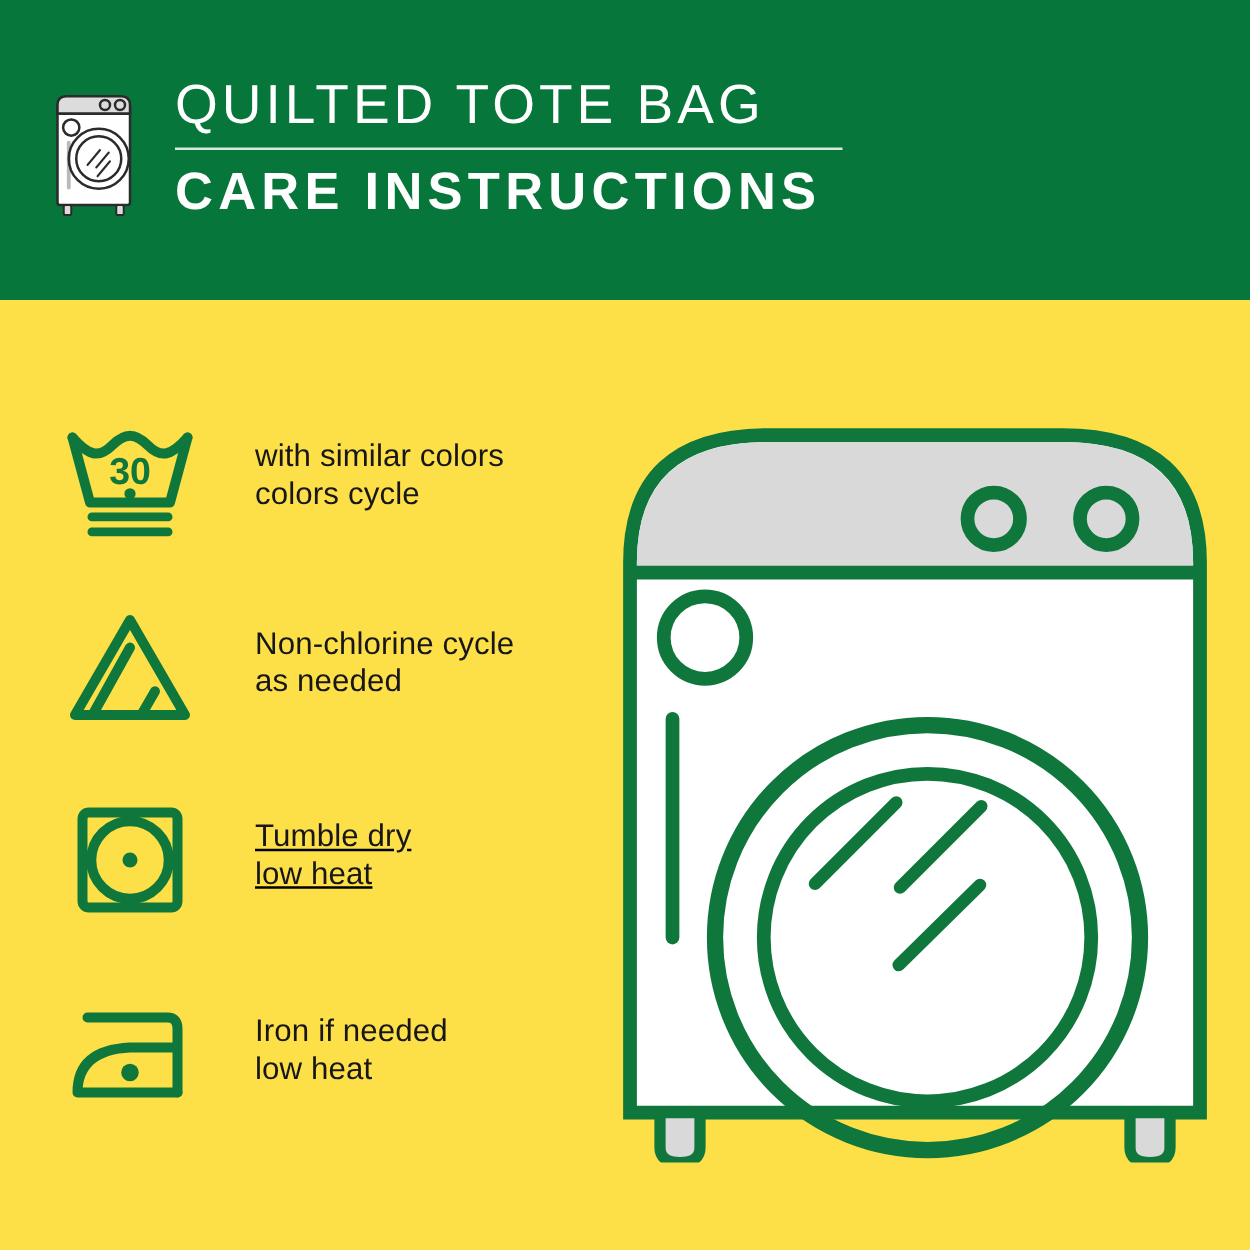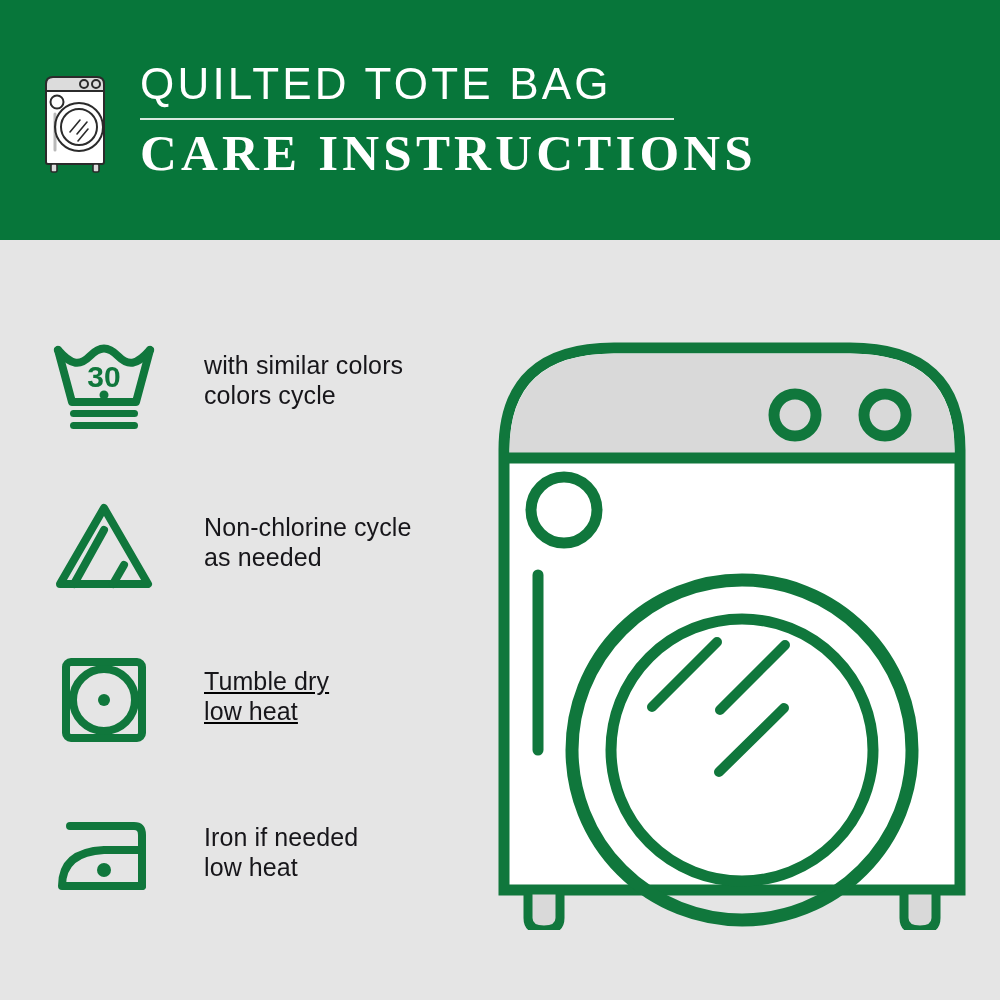--- a/index.html
+++ b/index.html
@@ -8,21 +8,21 @@
     padding: 0;
     background: #ffffff;
   }
   body {
     font-family: "Liberation Sans", sans-serif;
   }
   #page {
     position: relative;
     width: 1000px;
     height: 1000px;
-    background: #e5e5e5;
+    background: #fde047;
     overflow: hidden;
   }
 
   
   .header-band {
     position: absolute;
     left: 0;
     top: 0;
     width: 1000px;
     height: 240px;
@@ -54,22 +54,22 @@
     white-space: nowrap;
   }
   .title-rule {
     width: 534px;
     height: 2px;
     background: #d8e8de;
     margin: 8px 0 6px 0;
   }
   .title-line2 {
     color: #ffffff;
-    font-family: Liberation Serif, serif;
-    font-size: 51px;
+    font-family: Liberation Sans, sans-serif;
+    font-size: 42px;
     font-weight: 700;
     letter-spacing: 4.2px;
     line-height: 54px;
     white-space: nowrap;
   }
 
   
   .instructions {
     position: absolute;
     left: 48px;
@@ -97,21 +97,21 @@
     color: #17161a;
     font-family: "Liberation Sans", sans-serif;
     font-size: 25px;
     font-weight: 400;
     line-height: 30px;
     letter-spacing: 0.1px;
   }
   .instruction-text .ln { display: block; white-space: nowrap; }
 
   
-  .row-wash   { margin-bottom: 58px; }
+  .row-wash   { margin-bottom: 46px; }
   .row-bleach { margin-bottom: 50px; }
   .row-dry    { margin-bottom: 52px; text-decoration: underline; }
 
   
   .machine {
     position: absolute;
     left: 492px;
     top: 330px;
     width: 480px;
     height: 600px;

